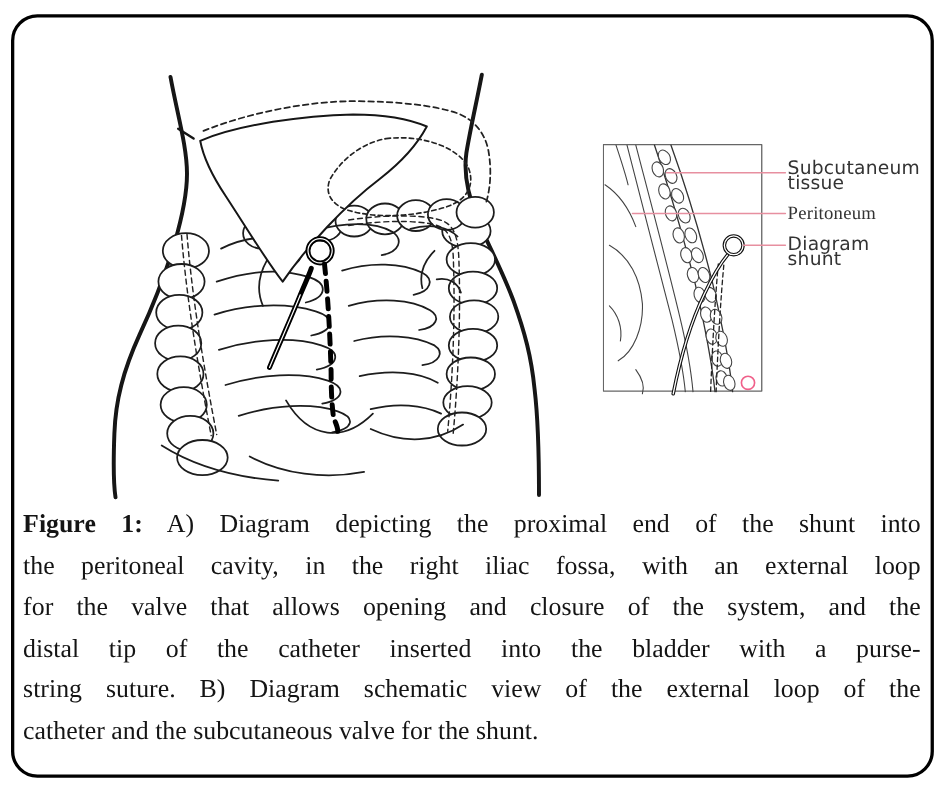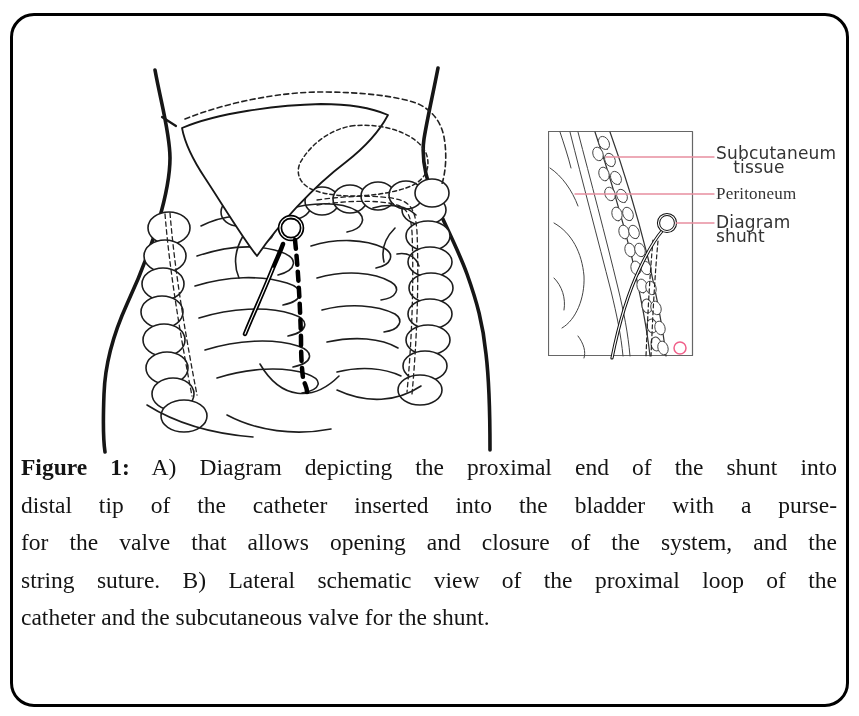--- a/index.html
+++ b/index.html
@@ -12,25 +12,25 @@
     box-sizing:border-box; border:3px solid #000000; border-radius:24px;
     background:transparent;
   }
   .panel-a { position:absolute; left:85px; top:58px; width:420px; height:400px; }
   .panel-b { position:absolute; left:548px; top:128px; width:167px; height:234px; }
   .pb-label {
     position:absolute; width:86px; font-family:"DejaVu Sans", sans-serif;
     font-size:17px; line-height:14px; color:#333333; letter-spacing:0.2px;
   }
   .pb-label-1 { left:716px; top:146px; }
-  .pb-label-1 .centered { text-align:center; }
+  .pb-label-1 .centered { }
   .pb-label-2 { left:716px; top:187px;font-family:Liberation Serif, serif; }
   .pb-label-3 { left:716px; top:215px; }
   .caption {
-    position:absolute; left:21px; top:449px; width:816px;
+    position:absolute; left:21px; top:459px; width:816px;
     font-family:"Liberation Serif", serif; font-size:23.5px;
     line-height:37.5px; color:#141414;
   }
   .cap-line { width:100%; text-align:justify; }
   .cap-line.just { text-align:justify; text-align-last:justify; }
   .cap-bold { font-weight:bold; }
   svg * { vector-effect:non-scaling-stroke; }
 </style>
 </head>
 <body>
@@ -214,19 +214,20 @@
 
   <div class="pb-label pb-label-1">
     <div class="pb-line">Subcutaneum</div>
     <div class="pb-line centered">tissue</div>
   </div>
   <div class="pb-label pb-label-2">Peritoneum</div>
   <div class="pb-label pb-label-3">Diagram shunt</div>
 
   <div class="caption">
     <div class="cap-line just"><span class="cap-bold">Figure 1:</span> <span>A) Diagram depicting the proximal end of the shunt into</span></div>
+    <div class="cap-line just">the peritoneal cavity, in the right iliac fossa, with an external loop</div>
+    <div class="cap-line just">for the valve that allows opening and closure of the system, and the</div>
     <div class="cap-line just">distal tip of the catheter inserted into the bladder with a purse-</div>
-    <div class="cap-line just">for the valve that allows opening and closure of the system, and the</div>
-    <div class="cap-line just">string suture. B) Lateral schematic view of the proximal loop of the</div>
+    <div class="cap-line just">string suture. B) Diagram schematic view of the external loop of the</div>
     <div class="cap-line">catheter and the subcutaneous valve for the shunt.</div>
   </div>
 
 </div>
 
 </body></html>

